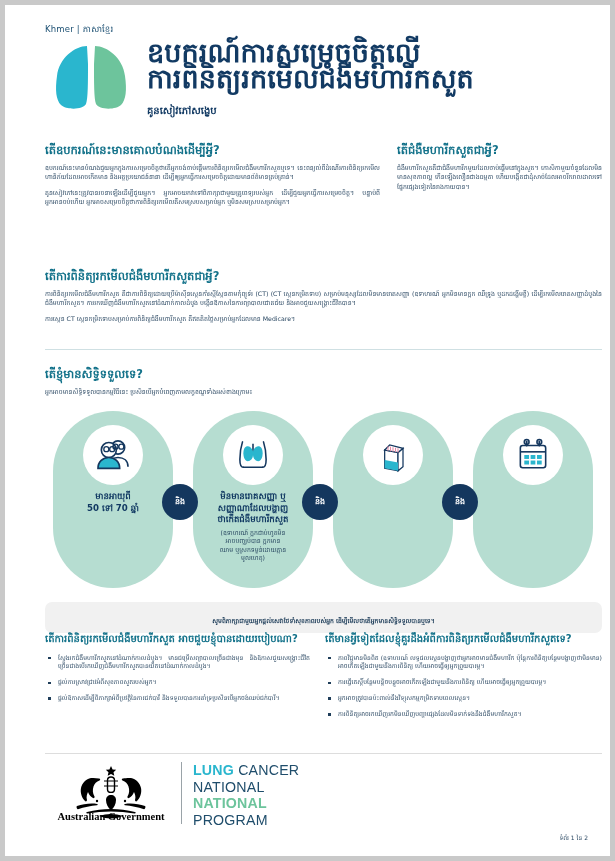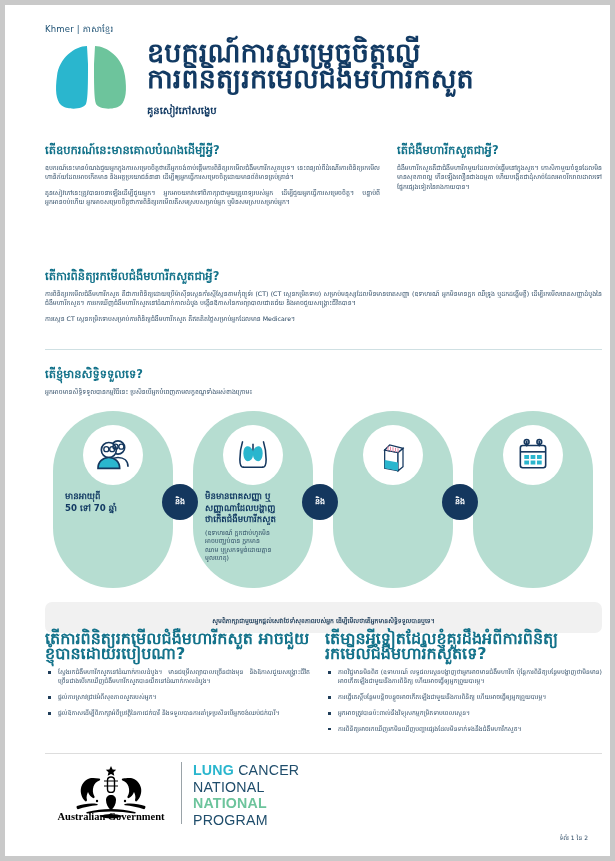--- a/index.html
+++ b/index.html
@@ -77,22 +77,22 @@
   .pill.p3{left:288px;}
   .pill.p4{left:428px;}
 
   .icon-circle{
     position:absolute;top:14px;left:50%;transform:translateX(-50%);
     width:60px;height:60px;border-radius:50%;
     background:#ffffff;
     display:flex;align-items:center;justify-content:center;
   }
   .pill-text{
-    position:absolute;top:80px;left:12px;right:4px;
-    color:#123a63;
+    position:absolute;top:80px;left:4px;right:4px;
+    text-align:center;color:#123a63;
   }
   .pill-main{
     font-size:8.6px;line-height:11.6px;font-weight:600;
   }
   .pill-note{
     font-size:6.2px;line-height:8.4px;margin-top:3px;color:#1f3e5a;
   }
 
   .connector{
     position:absolute;top:81px;
@@ -112,21 +112,21 @@
     padding:6px 10px;box-sizing:border-box;
     text-align:center;
   }
   .note-bar span{
     font-size:6.1px;line-height:9px;color:#1f3e5a;font-weight:600;
   }
 
   
   .bcol-left{ position:absolute;left:40px;top:625px;width:265px; }
   .bcol-right{ position:absolute;left:320px;top:625px;width:277px; }
-  h2.sec.b{ font-size:16px;line-height:14.5px;margin-bottom:7px; }
+  h2.sec.b{ font-size:10px;line-height:14.5px;margin-bottom:7px; }
 
   ul.bullets{ margin:0;padding:0;list-style:none; }
   ul.bullets li{
     position:relative;
     padding-left:13px;margin-bottom:7px;
     font-size:6.1px;line-height:8.9px;color:#1f3e5a;
     text-align:justify;
   }
   ul.bullets li:before{
     content:"";position:absolute;left:3px;top:3.2px;

